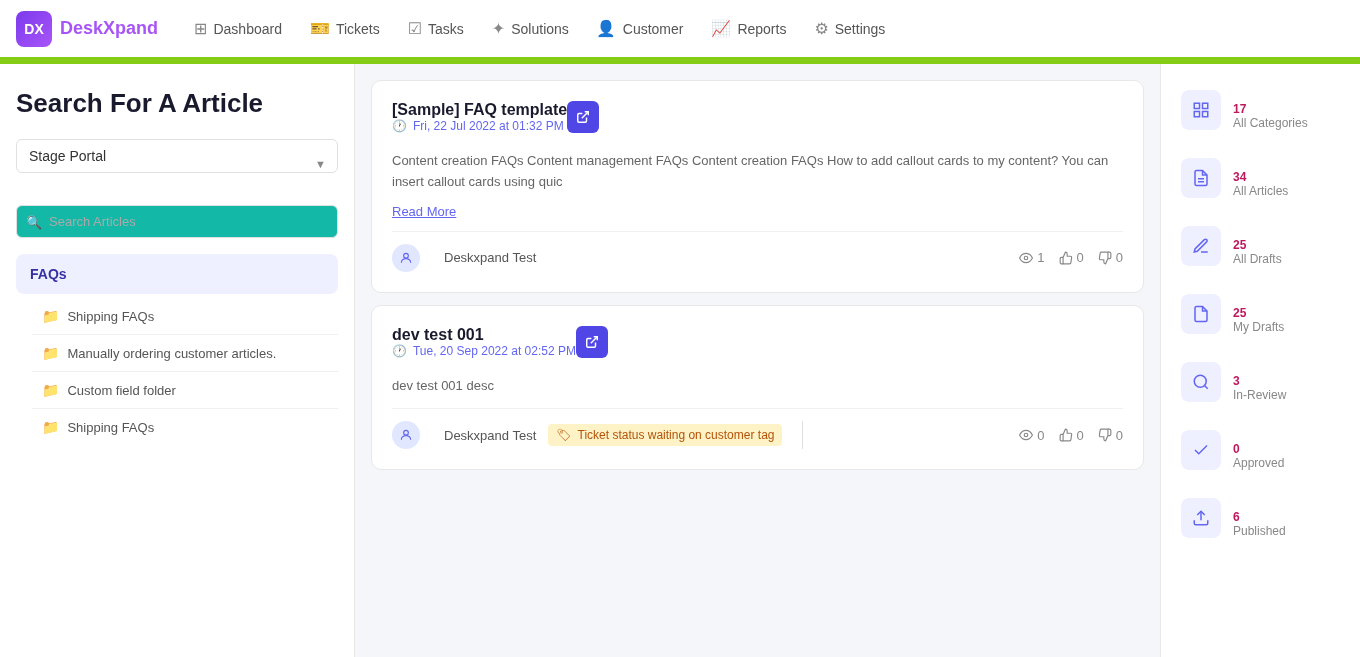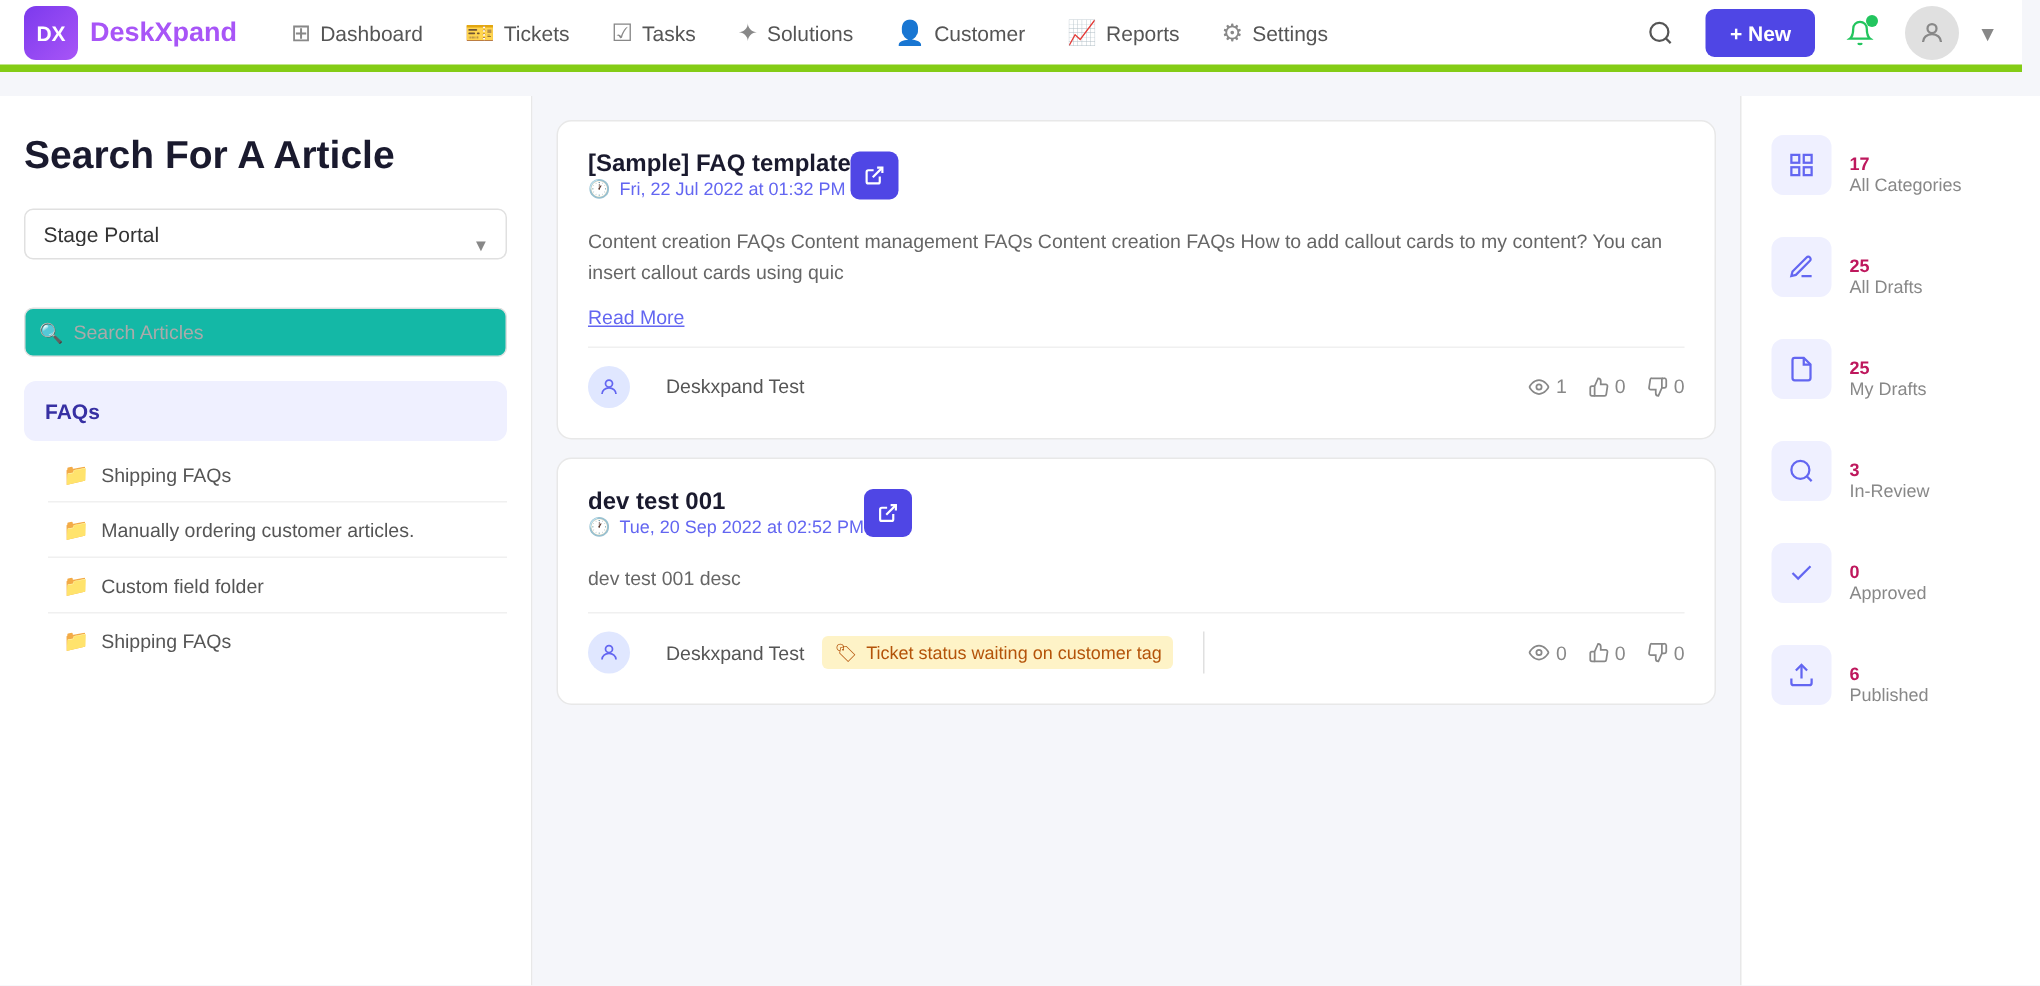--- a/index.html
+++ b/index.html
@@ -1,19 +1,19 @@
 <!DOCTYPE html>
 <html><head>
   <meta charset="utf-8">
   <style>
     * { box-sizing: border-box; margin: 0; padding: 0; }
     body { font-family: -apple-system, BlinkMacSystemFont, 'Segoe UI', sans-serif; background: #f5f6fa; color: #333; font-size: 14px; }
 
     
-    .header { background: #fff; height: 48px; display: flex; align-items: center; padding: 0 16px; border-bottom: 5px solid #84cc16; position: fixed; top: 0; left: 0; right: 12px; z-index: 100; gap: 8px; }
+    .header { background: #fff; height: 64px; display: flex; align-items: center; padding: 0 16px; border-bottom: 7px solid #84cc16; position: fixed; top: 0; left: 0; right: 0; z-index: 100; gap: 8px; }
     .logo { display: flex; align-items: center; gap: 8px; margin-right: 16px; text-decoration: none; }
     .logo-icon { width: 36px; height: 36px; background: linear-gradient(135deg, #7c3aed, #a855f7); border-radius: 8px; display: flex; align-items: center; justify-content: center; color: white; font-weight: bold; font-size: 14px; }
     .logo-text { font-size: 18px; font-weight: 700; color: #333; }
     .logo-text span { color: #a855f7; }
     .nav { display: flex; align-items: center; gap: 4px; flex: 1; }
     .nav-item { display: flex; align-items: center; gap: 6px; padding: 8px 12px; border-radius: 6px; cursor: pointer; color: #555; font-size: 14px; text-decoration: none; transition: background 0.15s; }
     .nav-item .nav-icon { font-size: 16px; color: #888; }
     .header-right { display: flex; align-items: center; gap: 12px; margin-left: auto; }
     .search-icon-btn { width: 36px; height: 36px; display: flex; align-items: center; justify-content: center; border-radius: 50%; cursor: pointer; color: #555; }
     .new-btn { background: #4f46e5; color: white; border: none; padding: 8px 16px; border-radius: 6px; cursor: pointer; font-size: 14px; font-weight: 600; display: flex; align-items: center; gap: 6px; }
@@ -101,43 +101,20 @@
       </a>
       <a class="nav-item" href="#">
         <span class="nav-icon">📈</span>
         <span>Reports</span>
       </a>
       <a class="nav-item" href="#">
         <span class="nav-icon">⚙</span>
         <span>Settings</span>
       </a>
     </nav>
-  <div class="header-right">
-    <div class="search-icon-btn">
-      <svg width="18" height="18" viewBox="0 0 24 24" fill="none" stroke="currentColor" stroke-width="2">
-          <circle cx="11" cy="11" r="8"></circle>
-          <line x1="21" y1="21" x2="16.65" y2="16.65"></line>
-        </svg>
-    </div>
-    <button class="new-btn">+ New</button>
-    <div class="notif-btn">
-      <svg width="18" height="18" viewBox="0 0 24 24" fill="none" stroke="#22c55e" stroke-width="2">
-          <path d="M18 8A6 6 0 0 0 6 8c0 7-3 9-3 9h18s-3-2-3-9"></path>
-          <path d="M13.73 21a2 2 0 0 1-3.46 0"></path>
-        </svg>
-      <div class="notif-dot"></div>
-    </div>
-    <div class="avatar">
-      <svg width="18" height="18" viewBox="0 0 24 24" fill="none" stroke="currentColor" stroke-width="2">
-          <circle cx="12" cy="8" r="4"></circle>
-          <path d="M4 20c0-4 3.6-7 8-7s8 3 8 7"></path>
-        </svg>
-    </div>
-    <div style="color:#888; cursor:pointer;">▼</div>
-  </div>
 </header>
 
 <div class="main-layout">
 
   <aside class="sidebar">
     <div style="display:flex; justify-content:space-between; align-items:flex-start;">
       <h1 class="sidebar-title">Search For A Article</h1>
 
     </div>
 
@@ -307,20 +284,34 @@
           </svg>
     </div>
     <div class="stats-text">
       <span class="stats-num">17</span>
       <span class="stats-label">All Categories</span>
     </div>
   </div>
       <div class="stats-card">
     <div class="stats-icon-box">
       <svg width="18" height="18" viewBox="0 0 24 24" fill="none" stroke="#6366f1" stroke-width="2">
+            <path d="M14 2H6a2 2 0 0 0-2 2v16a2 2 0 0 0 2 2h12a2 2 0 0 0 2-2V8z"></path>
+            <polyline points="14 2 14 8 20 8"></polyline>
+            <line x1="16" y1="13" x2="8" y2="13"></line>
+            <line x1="16" y1="17" x2="8" y2="17"></line>
+          </svg>
+    </div>
+    <div class="stats-text">
+      <span class="stats-num">34</span>
+      <span class="stats-label">All Articles</span>
+    </div>
+  </div>
+      <div class="stats-card">
+    <div class="stats-icon-box">
+      <svg width="18" height="18" viewBox="0 0 24 24" fill="none" stroke="#6366f1" stroke-width="2">
             <path d="M12 20h9"></path>
             <path d="M16.5 3.5a2.121 2.121 0 0 1 3 3L7 19l-4 1 1-4L16.5 3.5z"></path>
           </svg>
     </div>
     <div class="stats-text">
       <span class="stats-num">25</span>
       <span class="stats-label">All Drafts</span>
     </div>
   </div>
       <div class="stats-card">

